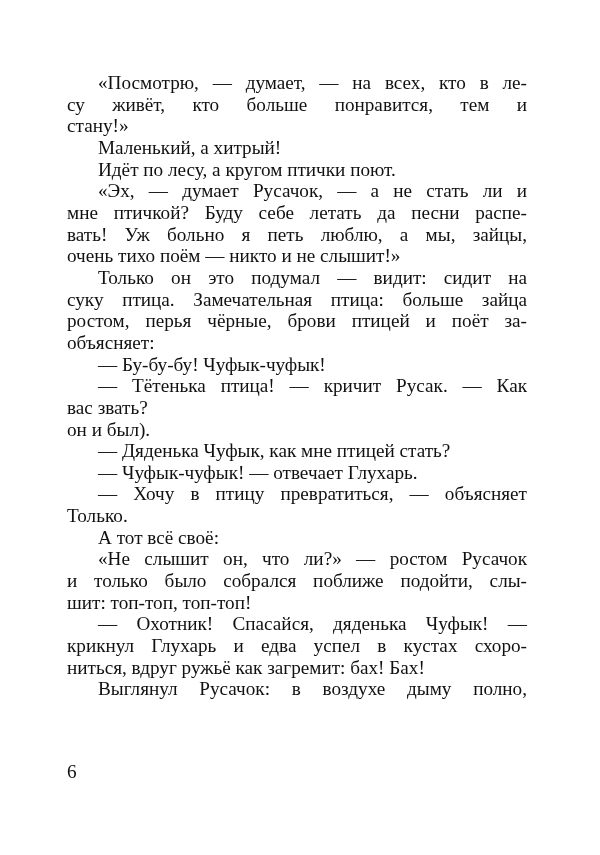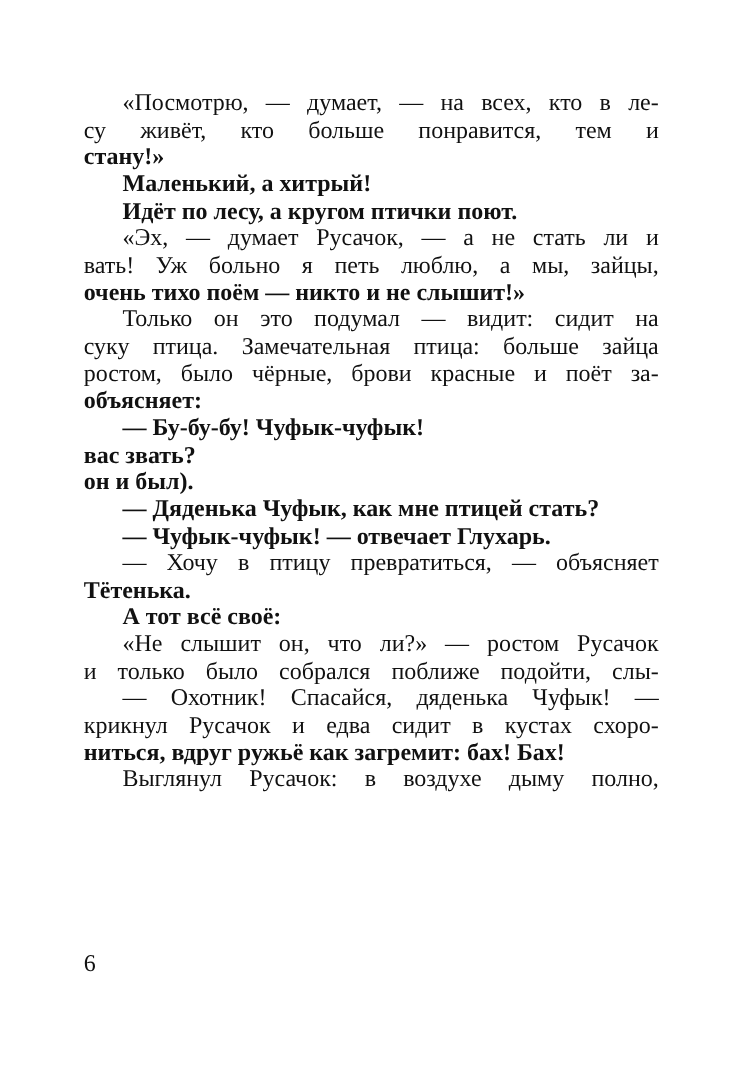--- a/index.html
+++ b/index.html
@@ -5,50 +5,53 @@
   html, body { margin:0; padding:0; }
   body {
     width:600px; height:855px; background:#ffffff; position:relative; overflow:hidden;
     font-family:"Liberation Serif", "DejaVu Serif", serif; color:#111111;
   }
   .page-text {
     position:absolute; left:67px; top:72px; width:460px;
     font-size:19.2px; line-height:21.65px;
   }
   .line { display:block; text-align:justify; text-align-last:justify; white-space:nowrap; }
-  .line.last { text-align-last:left;font-weight:bold; }
+  .line.last { text-align-last:left; }
   .line.ind { padding-left:31px; }
   .page-number {
     position:absolute; left:67px; top:761px; font-size:19.2px; line-height:22px;
   }
 </style>
 </head>
 <body>
 
 <div class="page-text" id="page-text">
     <span class="line ind">«Посмотрю, — думает, — на всех, кто в ле-</span>
     <span class="line">су живёт, кто больше понравится, тем и</span>
     <span class="line last">стану!»</span>
     <span class="line ind last">Маленький, а хитрый!</span>
     <span class="line ind last">Идёт по лесу, а кругом птички поют.</span>
     <span class="line ind">«Эх, — думает Русачок, — а не стать ли и</span>
+    <span class="line">мне птичкой? Буду себе летать да песни распе-</span>
     <span class="line">вать! Уж больно я петь люблю, а мы, зайцы,</span>
     <span class="line last">очень тихо поём — никто и не слышит!»</span>
     <span class="line ind">Только он это подумал — видит: сидит на</span>
     <span class="line">суку птица. Замечательная птица: больше зайца</span>
-    <span class="line">ростом, было чёрные, брови красные и поёт за-</span>
+    <span class="line">ростом, перья чёрные, брови птицей и поёт за-</span>
     <span class="line last">объясняет:</span>
     <span class="line ind last">— Бу-бу-бу! Чуфык-чуфык!</span>
+    <span class="line ind">— Тётенька птица! — кричит Русак. — Как</span>
     <span class="line last">вас звать?</span>
     <span class="line last">он и был).</span>
     <span class="line ind last">— Дяденька Чуфык, как мне птицей стать?</span>
     <span class="line ind last">— Чуфык-чуфык! — отвечает Глухарь.</span>
     <span class="line ind">— Хочу в птицу превратиться, — объясняет</span>
-    <span class="line last">Тётенька.</span>
+    <span class="line last">Только.</span>
     <span class="line ind last">А тот всё своё:</span>
     <span class="line ind">«Не слышит он, что ли?» — ростом Русачок</span>
     <span class="line">и только было собрался поближе подойти, слы-</span>
+    <span class="line last">шит: топ-топ, топ-топ!</span>
     <span class="line ind">— Охотник! Спасайся, дяденька Чуфык! —</span>
-    <span class="line">крикнул Русачок и едва сидит в кустах схоро-</span>
+    <span class="line">крикнул Глухарь и едва успел в кустах схоро-</span>
     <span class="line last">ниться, вдруг ружьё как загремит: бах! Бах!</span>
     <span class="line ind">Выглянул Русачок: в воздухе дыму полно,</span>
   </div>
 <div class="page-number">6</div>
 
 </body></html>

